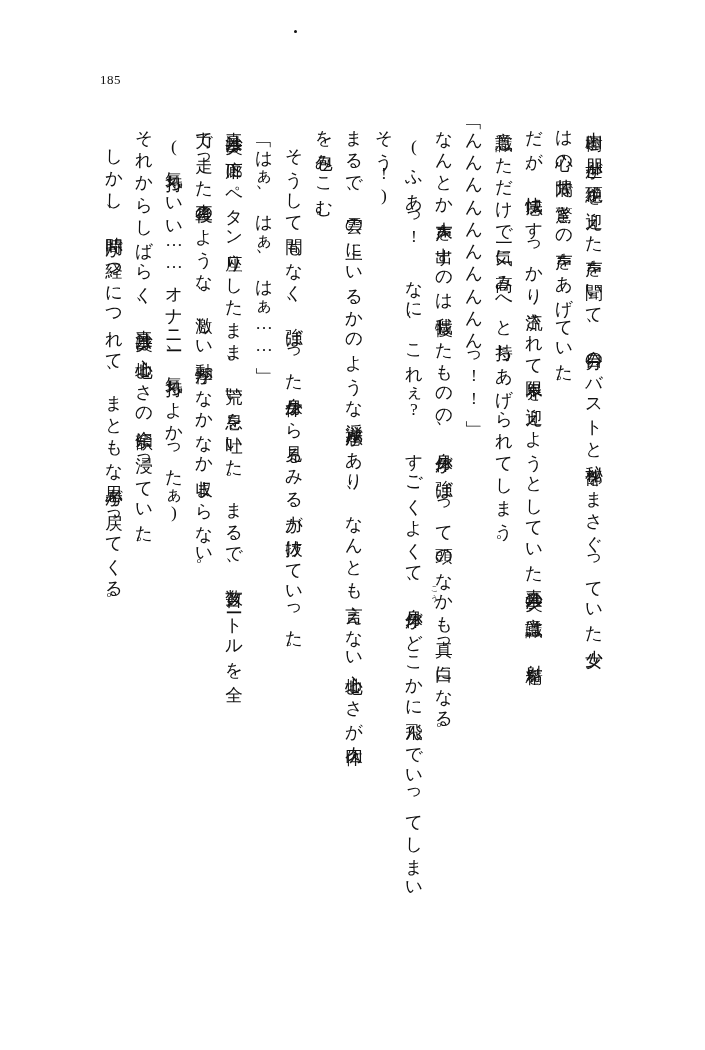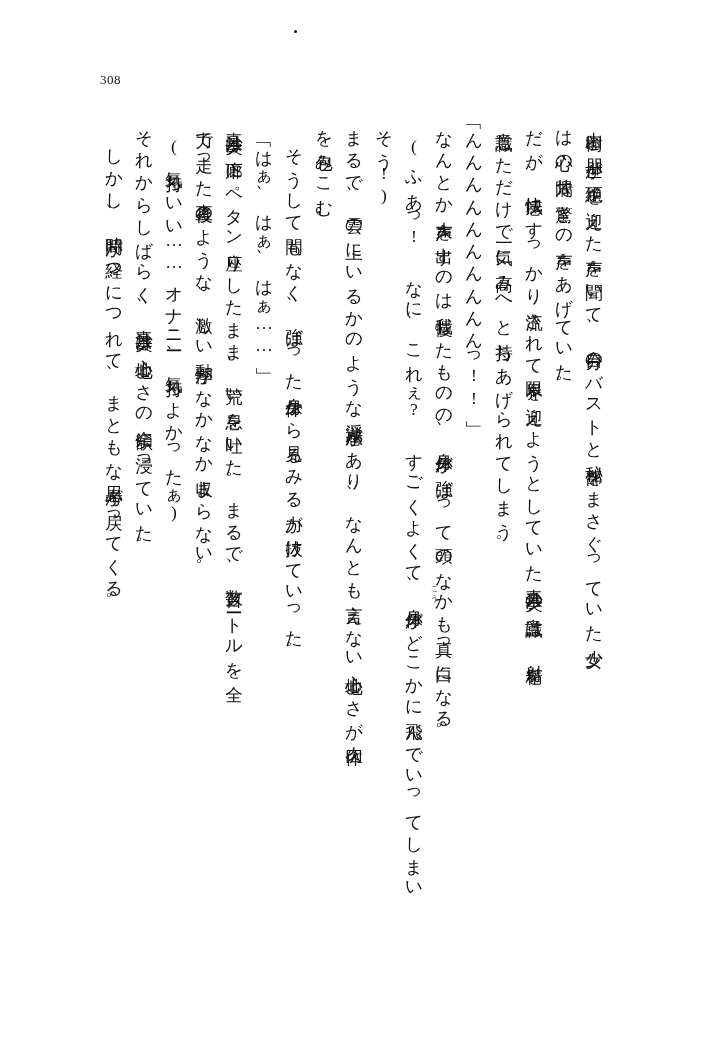--- a/index.html
+++ b/index.html
@@ -71,21 +71,21 @@
     font-family: "Liberation Serif", "DejaVu Serif", serif;
   }
 </style>
 </head>
 <body>
 
 <div class="page">
 
   <div class="header-dot"></div>
 
-  <div class="page-number">308</div>
+  <div class="page-number">185</div>
 
   <div class="text-block">
     <div class="vline">由樹と朋世が絶頂を迎えた声を聞いて、自分のバストと秘部をまさぐっていた少女</div>
     <div class="vline">は心の片隅で驚きの声をあげていた。</div>
     <div class="vline">だが、快感にすっかり流されて限界を迎えようとしていた真沙美の意識は、射精を</div>
     <div class="vline">意識しただけで一気に高みへと持ちあげられてしまう。</div>
     <div class="vline">「んんんんんんんんんんっ!!」</div>
     <div class="vline">なんとか大声を出すのは我慢したものの、身体が強ばって頭のなかも真っ白になる。</div>
     <div class="vline indent">(ふあっ!　なに、これぇ?　すごくよくて、身体がどこかに飛んでいってしまい</div>
     <div class="vline">そう!)</div>

